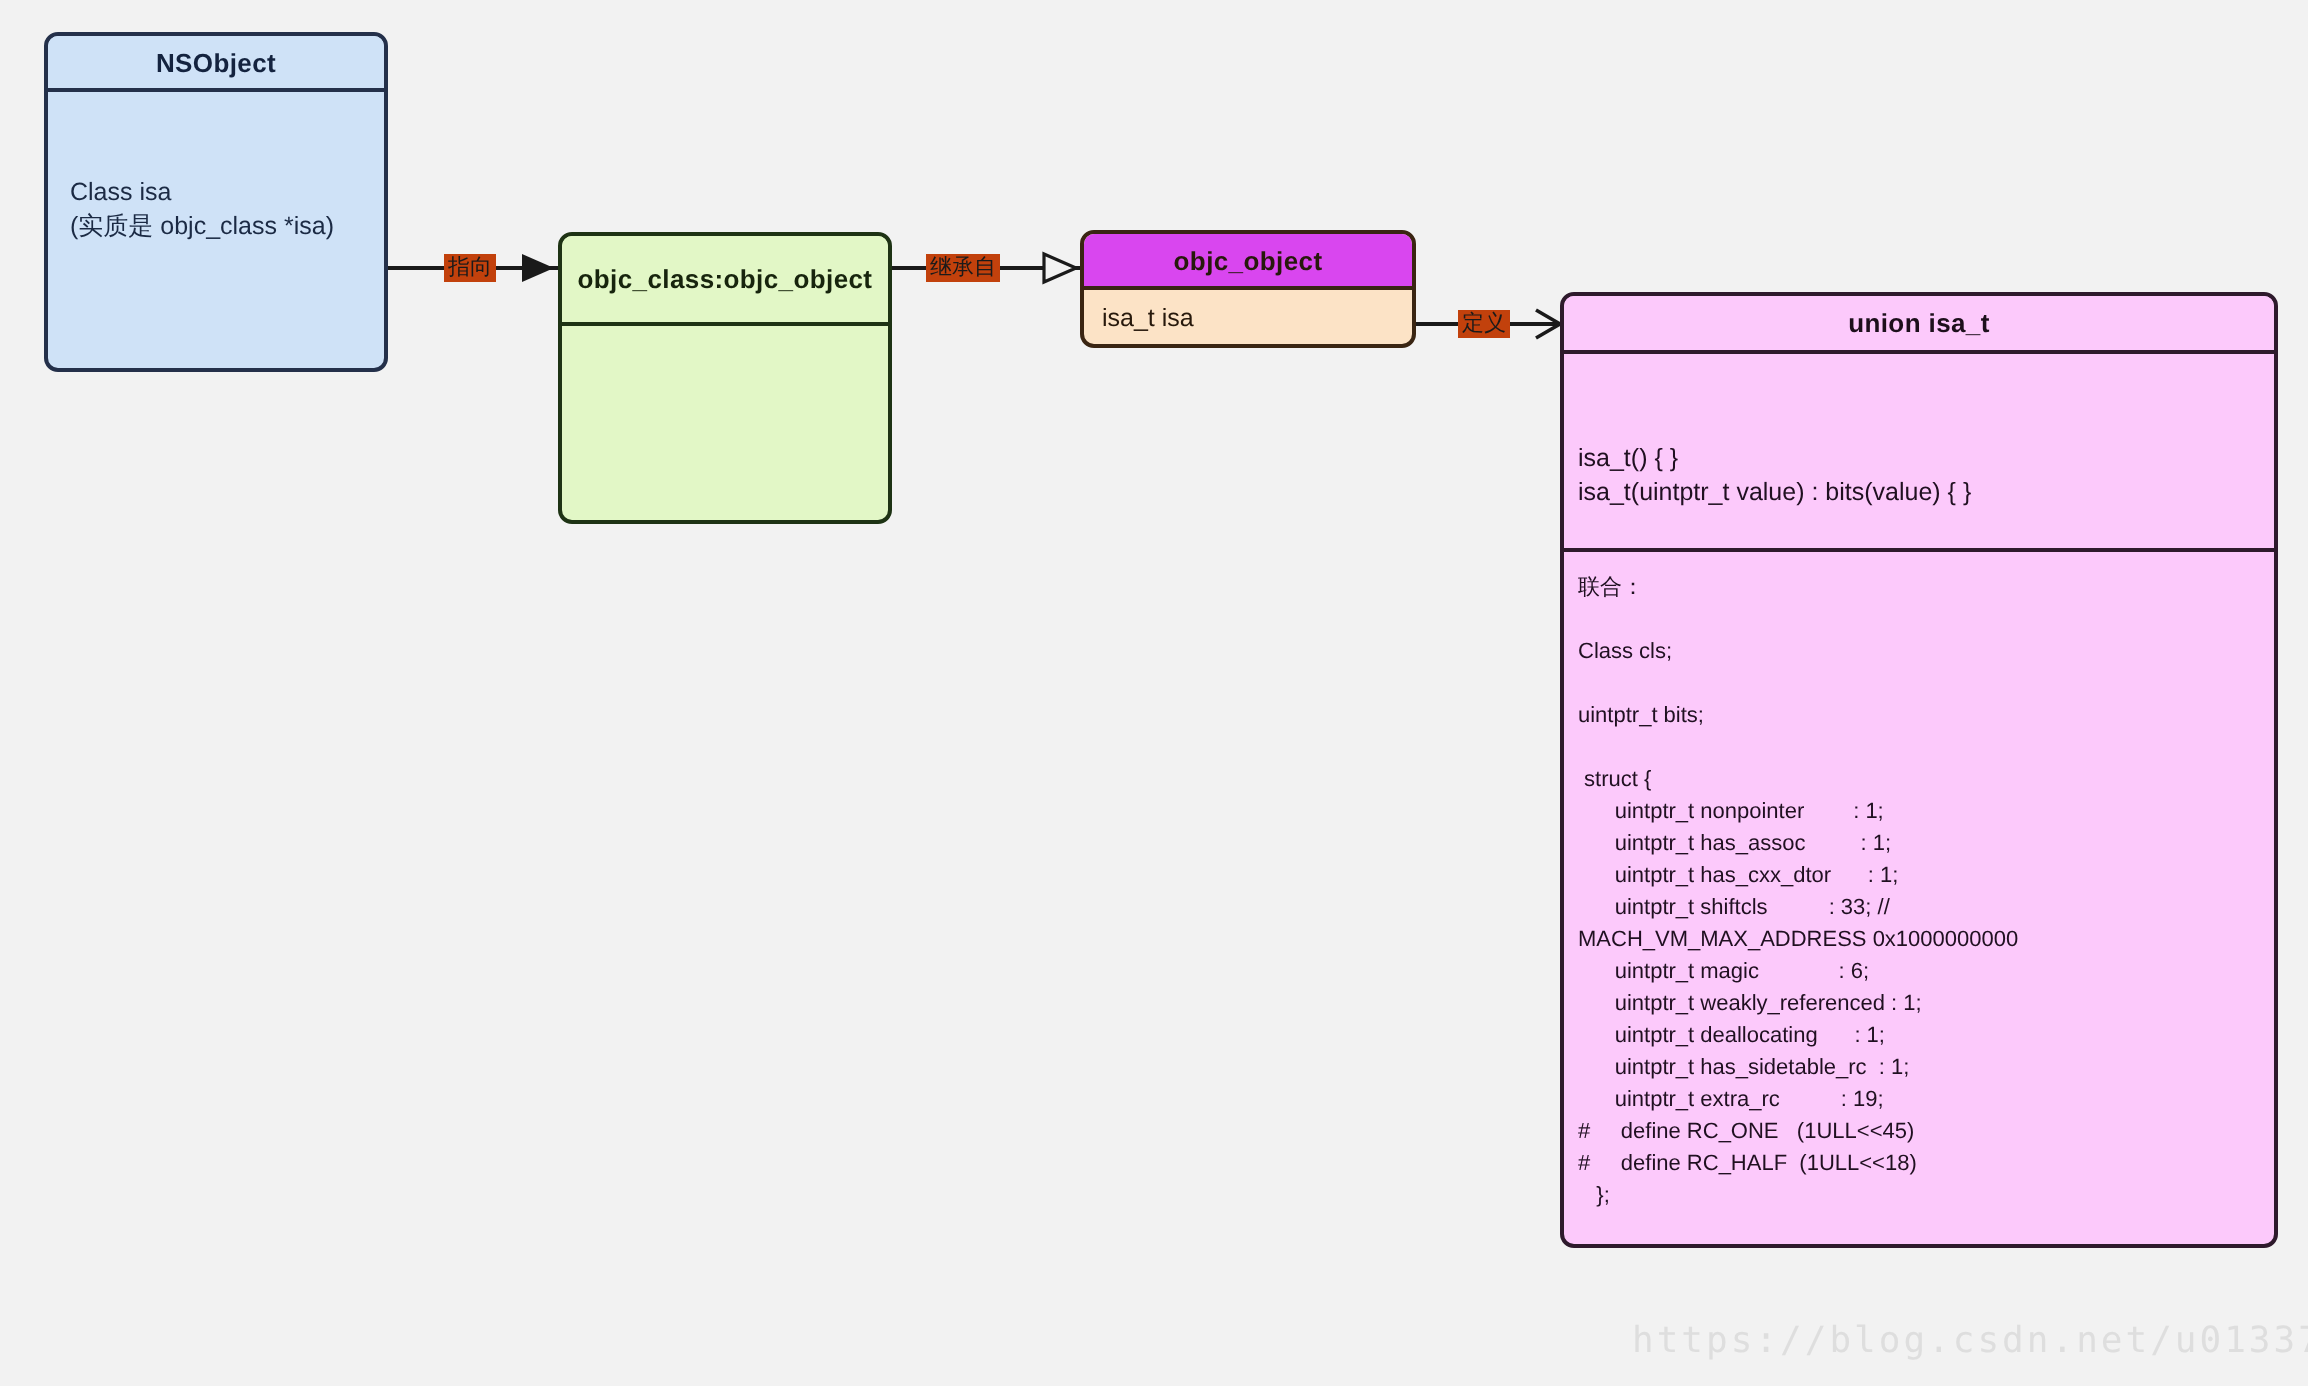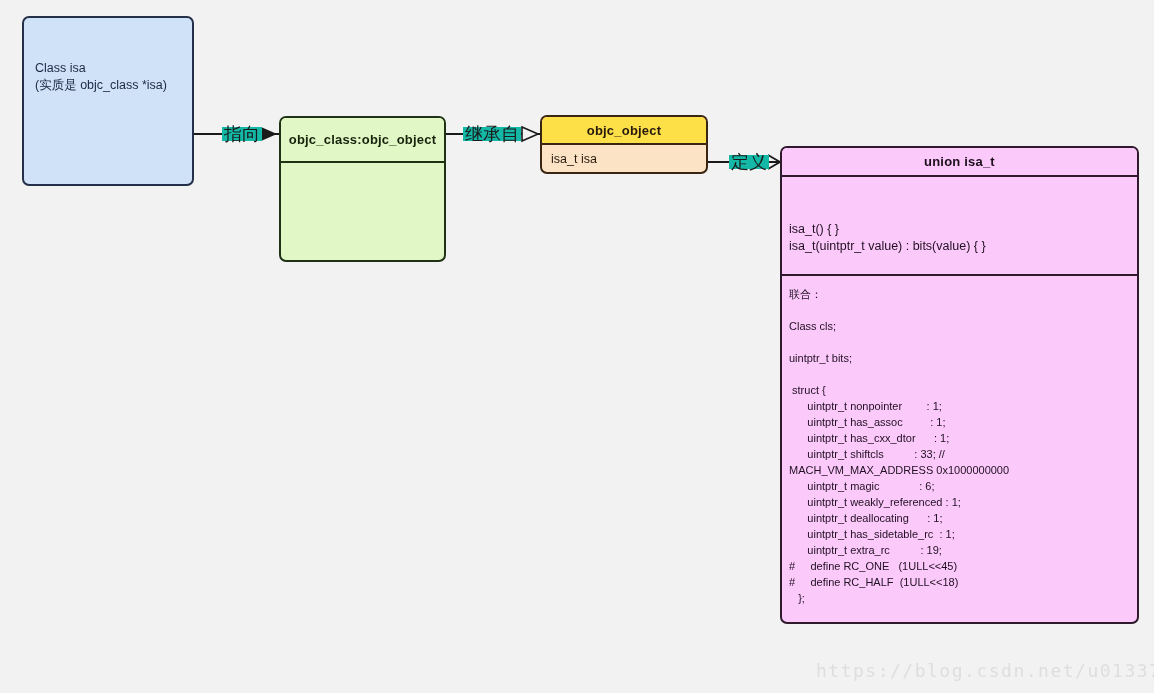--- a/index.html
+++ b/index.html
@@ -92,21 +92,21 @@
   #box-objcobject {
     left: 540px; top: 115px;
     width: 168px; height: 59px;
     background: #fce3c6;
     border-color: #3a2512;
   }
   #box-objcobject .uml-title {
     height: 28px;
     color: #27190c;
     border-bottom: 2px solid #3a2512;
-    background: #fde047;
+    background: #d946ef;
   }
   #box-objcobject .uml-compartment {
     padding: 6px 0 0 9px;
     color: #27190c;
   }
 
   
   #box-isat {
     left: 780px; top: 146px;
     width: 359px; height: 478px;
@@ -140,23 +140,23 @@
   }
 
   
   .conn-line {
     position: absolute;
     background: #1a1a1a;
     height: 2px;
   }
   .conn-label {
     position: absolute;
-    font-size: 18px;
+    font-size: 11px;
     color: #1a1a1a;
-    background: #14b8a6;
+    background: #c2410c;
     padding: 0 2px;
     line-height: 14px;
     white-space: nowrap;
   }
   .arrow-svg { position: absolute; }
 
   
   #watermark {
     position: absolute;
     left: 816px;
@@ -185,20 +185,21 @@
   </svg>
   <div class="conn-label" style="left:463px; top:127px;">继承自</div>
 
   <div class="conn-line" style="left:708px; top:161px; width:72px;"></div>
   <svg class="arrow-svg" width="20" height="18" viewBox="0 0 20 18" style="left:762px; top:153px;">
     <polyline points="6,2 18,9 6,16" fill="none" stroke="#1a1a1a" stroke-width="1.8"></polyline>
   </svg>
   <div class="conn-label" style="left:729px; top:155px;">定义</div>
 
   <div class="uml-box" id="box-nsobject">
+    <div class="uml-title">NSObject</div>
     <div class="uml-compartment">Class isa
 (实质是 objc_class *isa)</div>
   </div>
 
   <div class="uml-box" id="box-objcclass">
     <div class="uml-title">objc_class:objc_object</div>
   </div>
 
   <div class="uml-box" id="box-objcobject">
     <div class="uml-title">objc_object</div>

